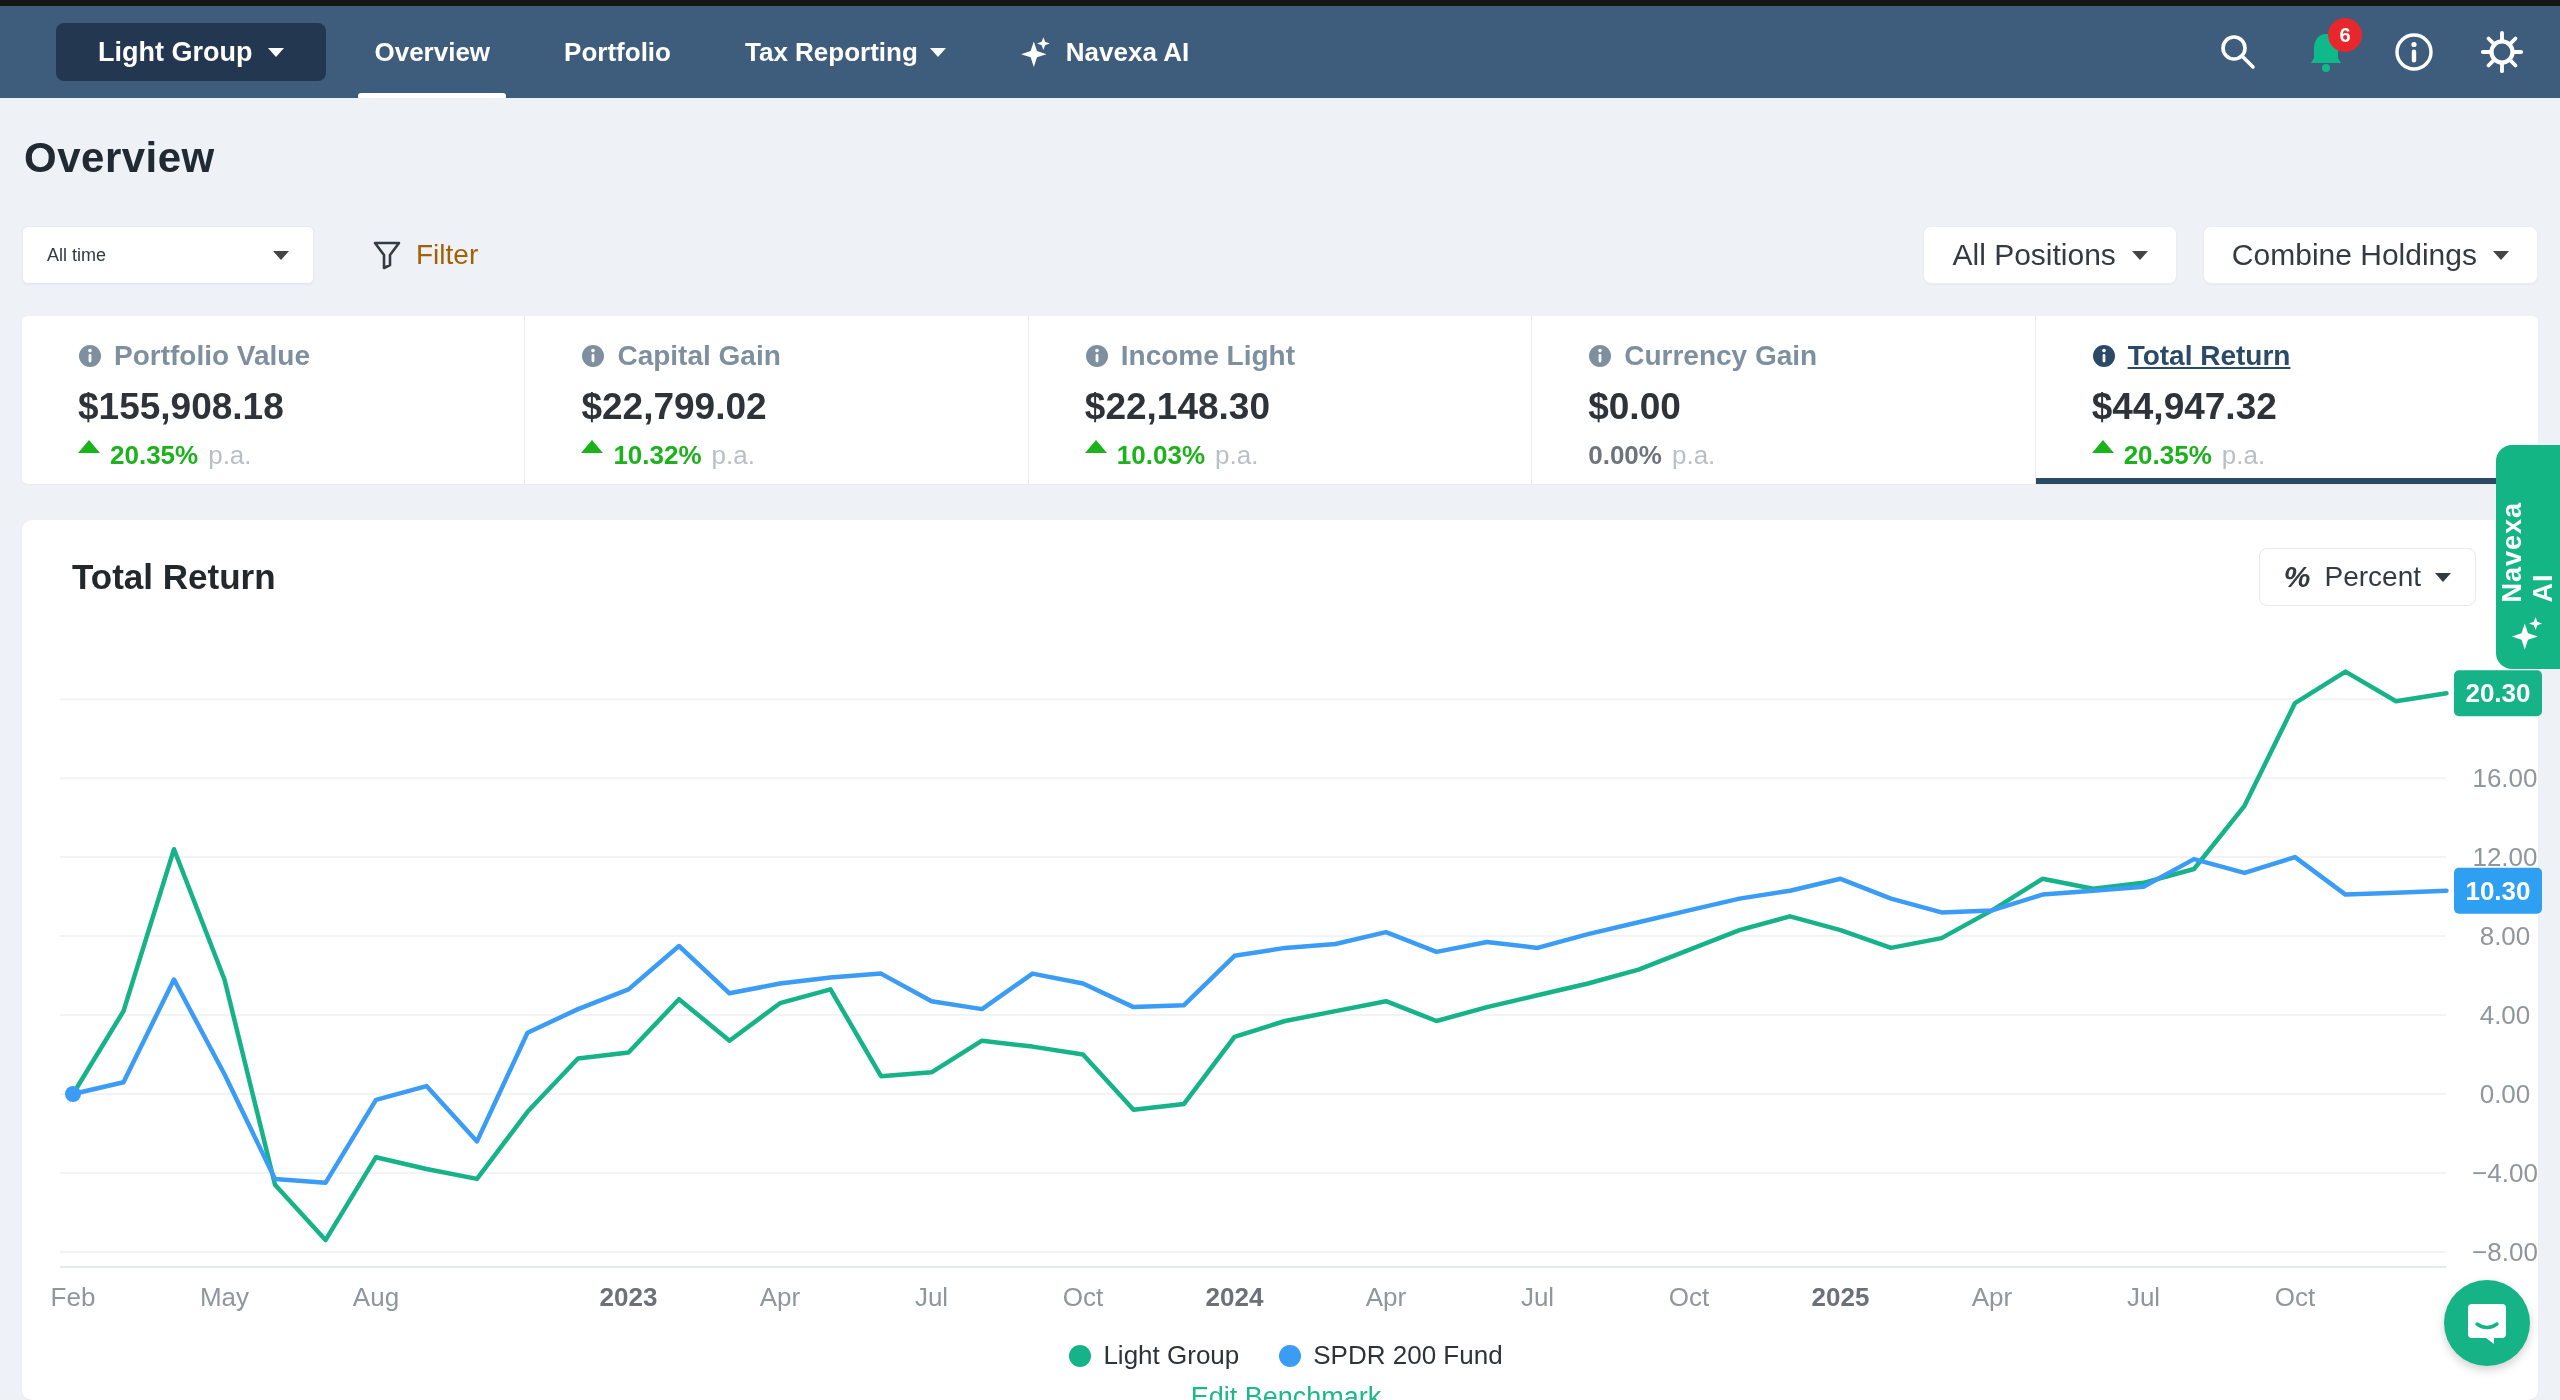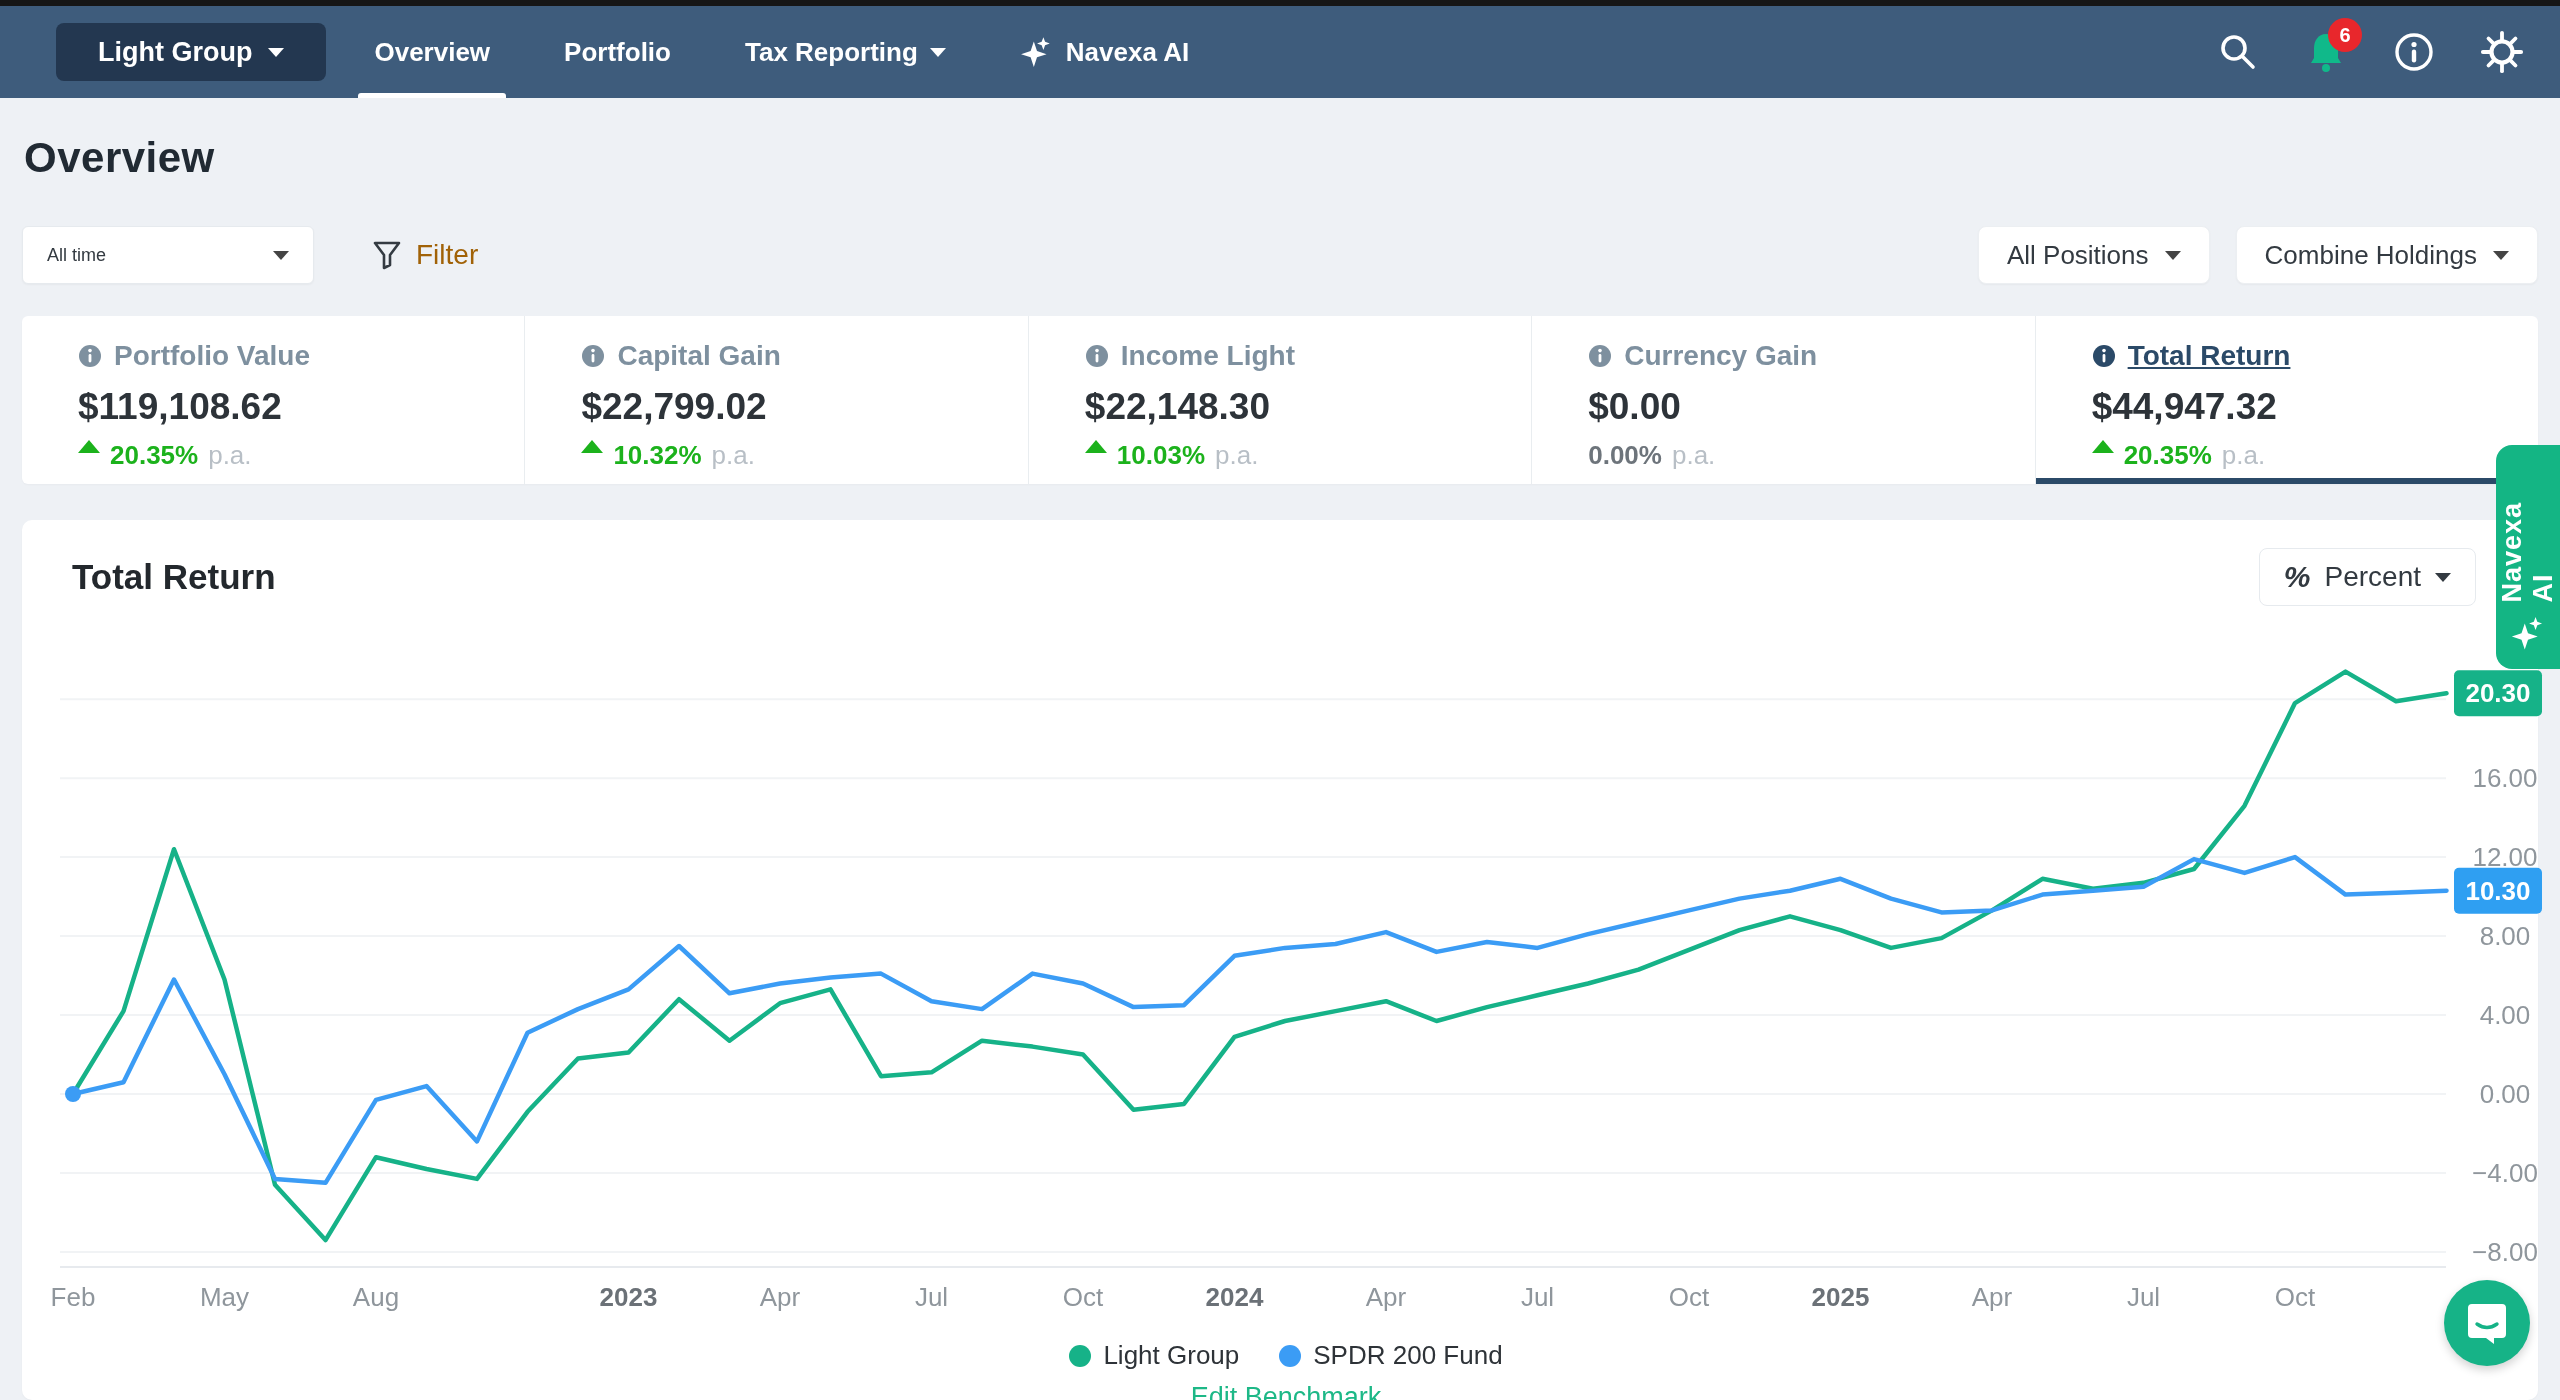--- a/index.html
+++ b/index.html
@@ -24,21 +24,21 @@
   
   .page { padding:0 22px; }
   .page-title { font-size:42px; font-weight:800; color:#212a33; margin:36px 0 0 2px; letter-spacing:.5px; }
   .filter-row { margin-top:44px; display:flex; align-items:center; }
   .select-box { background:#fff; border:1px solid #e6eaee; border-radius:6px; height:58px; width:292px; display:flex; align-items:center;
                 justify-content:space-between; padding:0 24px; font-size:18px; color:#333a41; box-shadow:0 1px 2px rgba(0,0,0,.04); cursor:pointer; }
   .select-box .caret, .white-btn .caret { color:#444; }
   .filter-link { display:flex; align-items:center; gap:14px; margin-left:58px; font-size:28px; color:#a16207; cursor:pointer; }
   .filter-row-right { margin-left:auto; display:flex; gap:26px; }
   .white-btn { background:#fff; border:1px solid #eceff2; border-radius:8px; height:58px; padding:0 28px; display:flex; align-items:center; gap:16px;
-               font-size:26px; color:#333a41; box-shadow:0 1px 2px rgba(0,0,0,.04); cursor:pointer; }
+               font-size:30px; color:#333a41; box-shadow:0 1px 2px rgba(0,0,0,.04); cursor:pointer; }
 
   
   .stats { margin-top:32px; background:#fff; border-radius:6px; display:flex; height:168px; box-shadow:0 1px 2px rgba(0,0,0,.03); }
   .stat-card { flex:1 1 0; padding:24px 20px 0 56px; border-left:1px solid #e9edf0; position:relative; cursor:pointer; }
   .stat-card:first-child { border-left:none; }
   .stat-label { display:flex; align-items:center; gap:12px; font-size:28px; color:#7e909f; font-weight:600; }
   .stat-value { font-size:37px; font-weight:bold; color:#2d3339; margin-top:14px; }
   .stat-delta { margin-top:12px; font-size:26px; font-weight:bold; color:#1cb21c; display:flex; align-items:flex-start; gap:10px; }
   .stat-delta .pa { color:#b8bfc6; font-weight:normal; }
   .up-arrow { width:0; height:0; border-left:11px solid transparent; border-right:11px solid transparent; border-bottom:13px solid #1cb21c; display:inline-block; }
@@ -170,21 +170,21 @@
   <div class="stats">
     <div class="stat-card">
       <div class="stat-label">
         <svg width="24" height="24" viewBox="0 0 24 24">
             <circle cx="12" cy="12" r="11" fill="#7e909f"></circle>
             <circle cx="12" cy="6.6" r="1.8" fill="#fff"></circle>
             <rect x="10.6" y="10" width="2.8" height="8.4" rx="1.4" fill="#fff"></rect>
           </svg>
         <span>Portfolio Value</span>
       </div>
-      <div class="stat-value">$119,108.62</div>
+      <div class="stat-value">$155,908.18</div>
       <div class="stat-delta">
         <span class="up-arrow"></span>
         <span>20.35%</span>
         <span class="pa">p.a.</span>
       </div>
     </div>
 
     <div class="stat-card">
       <div class="stat-label">
         <svg width="24" height="24" viewBox="0 0 24 24">

